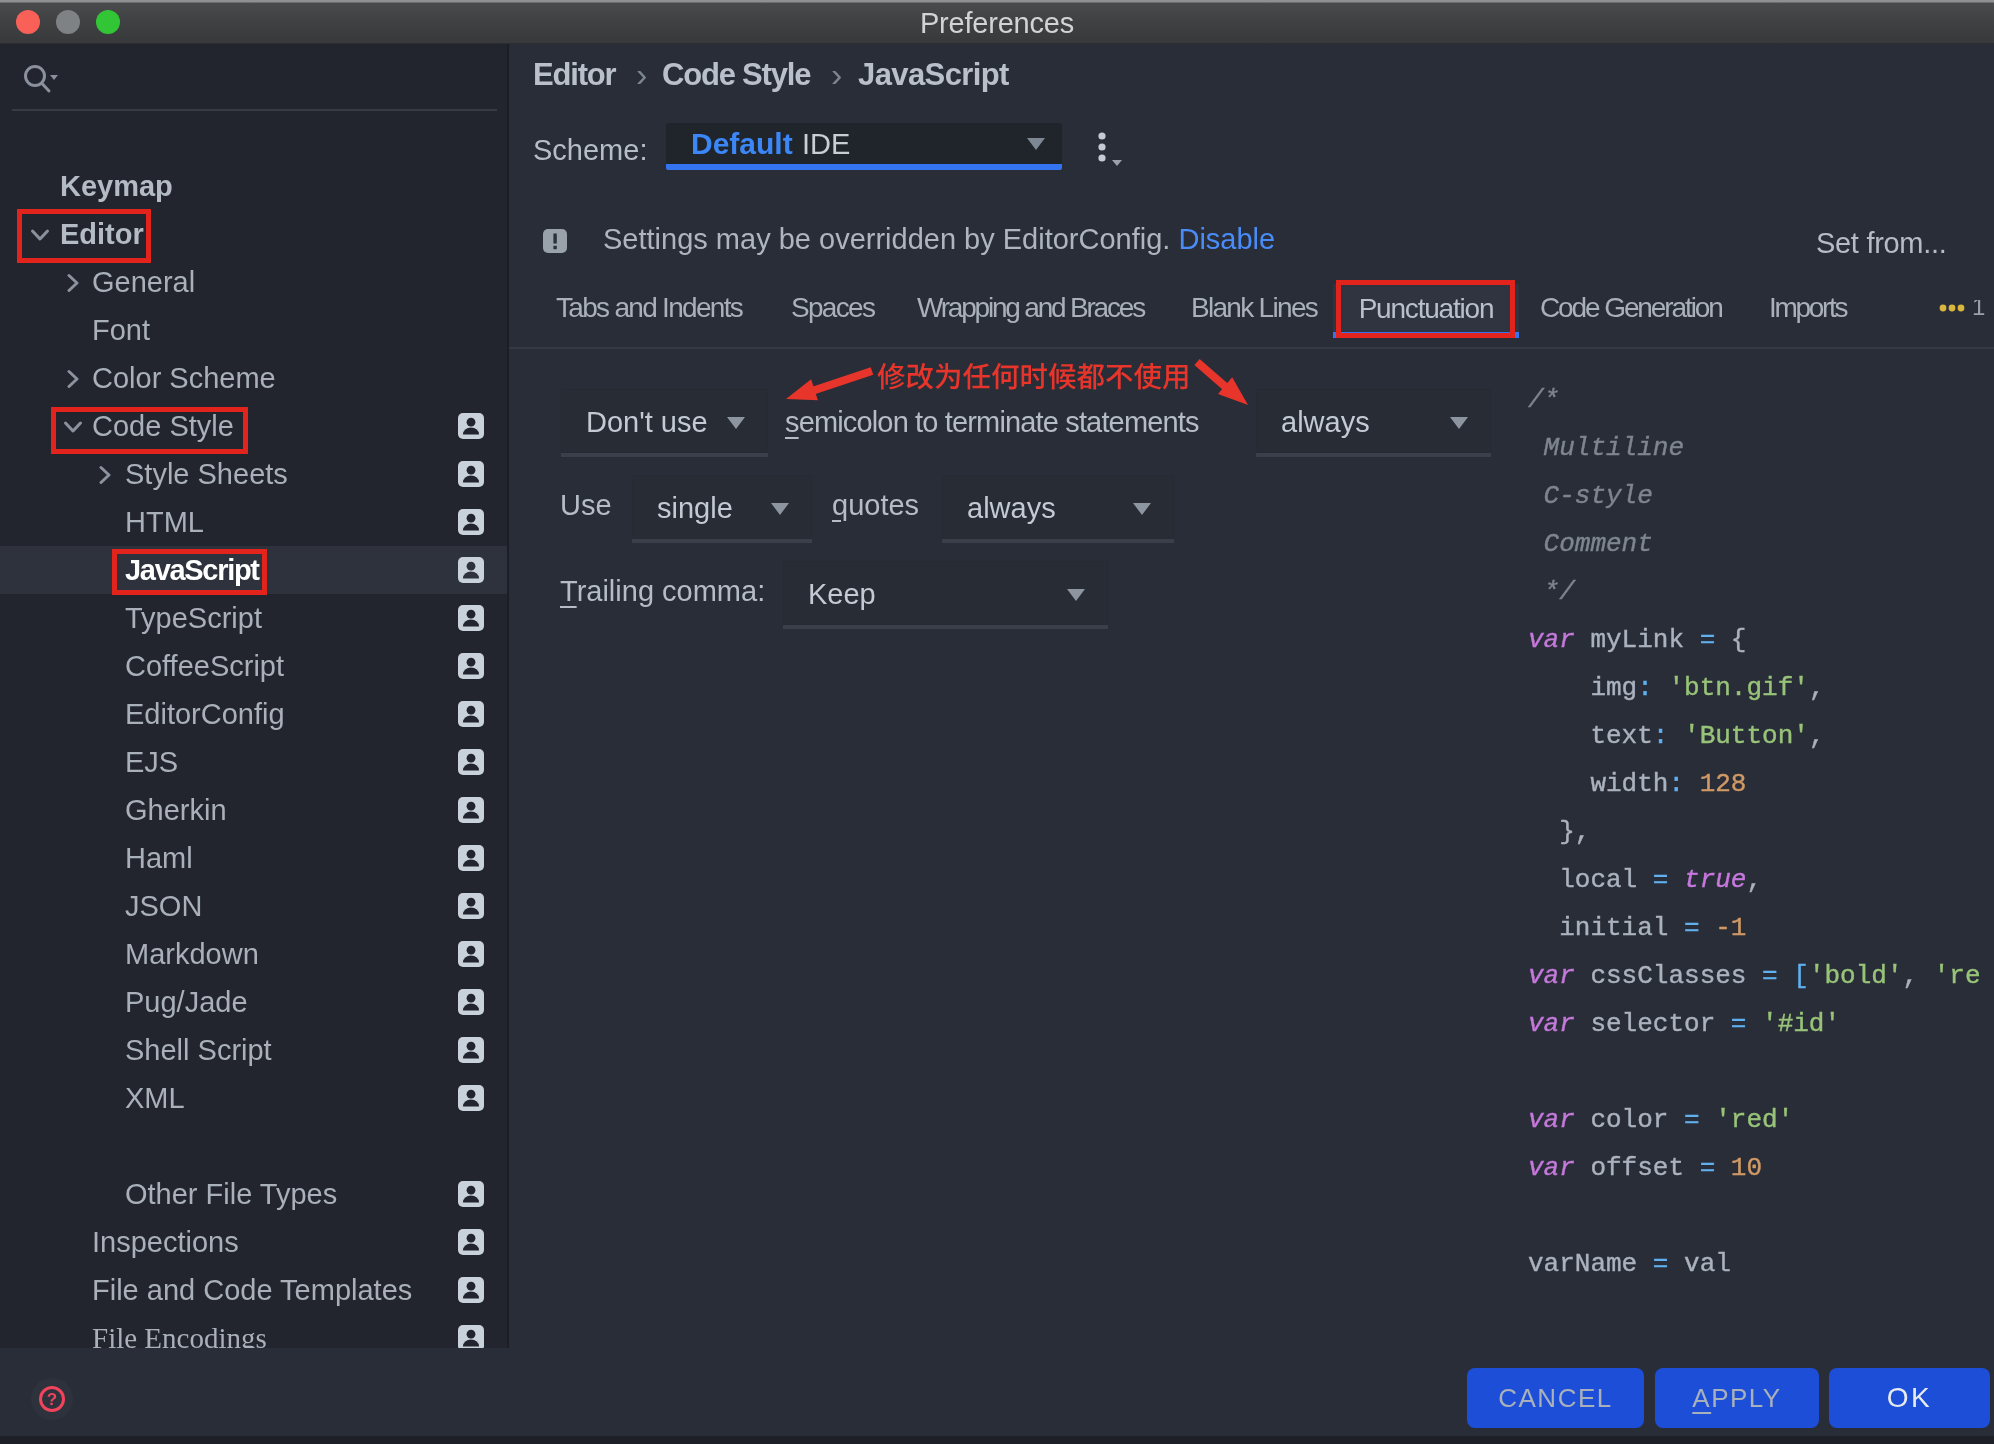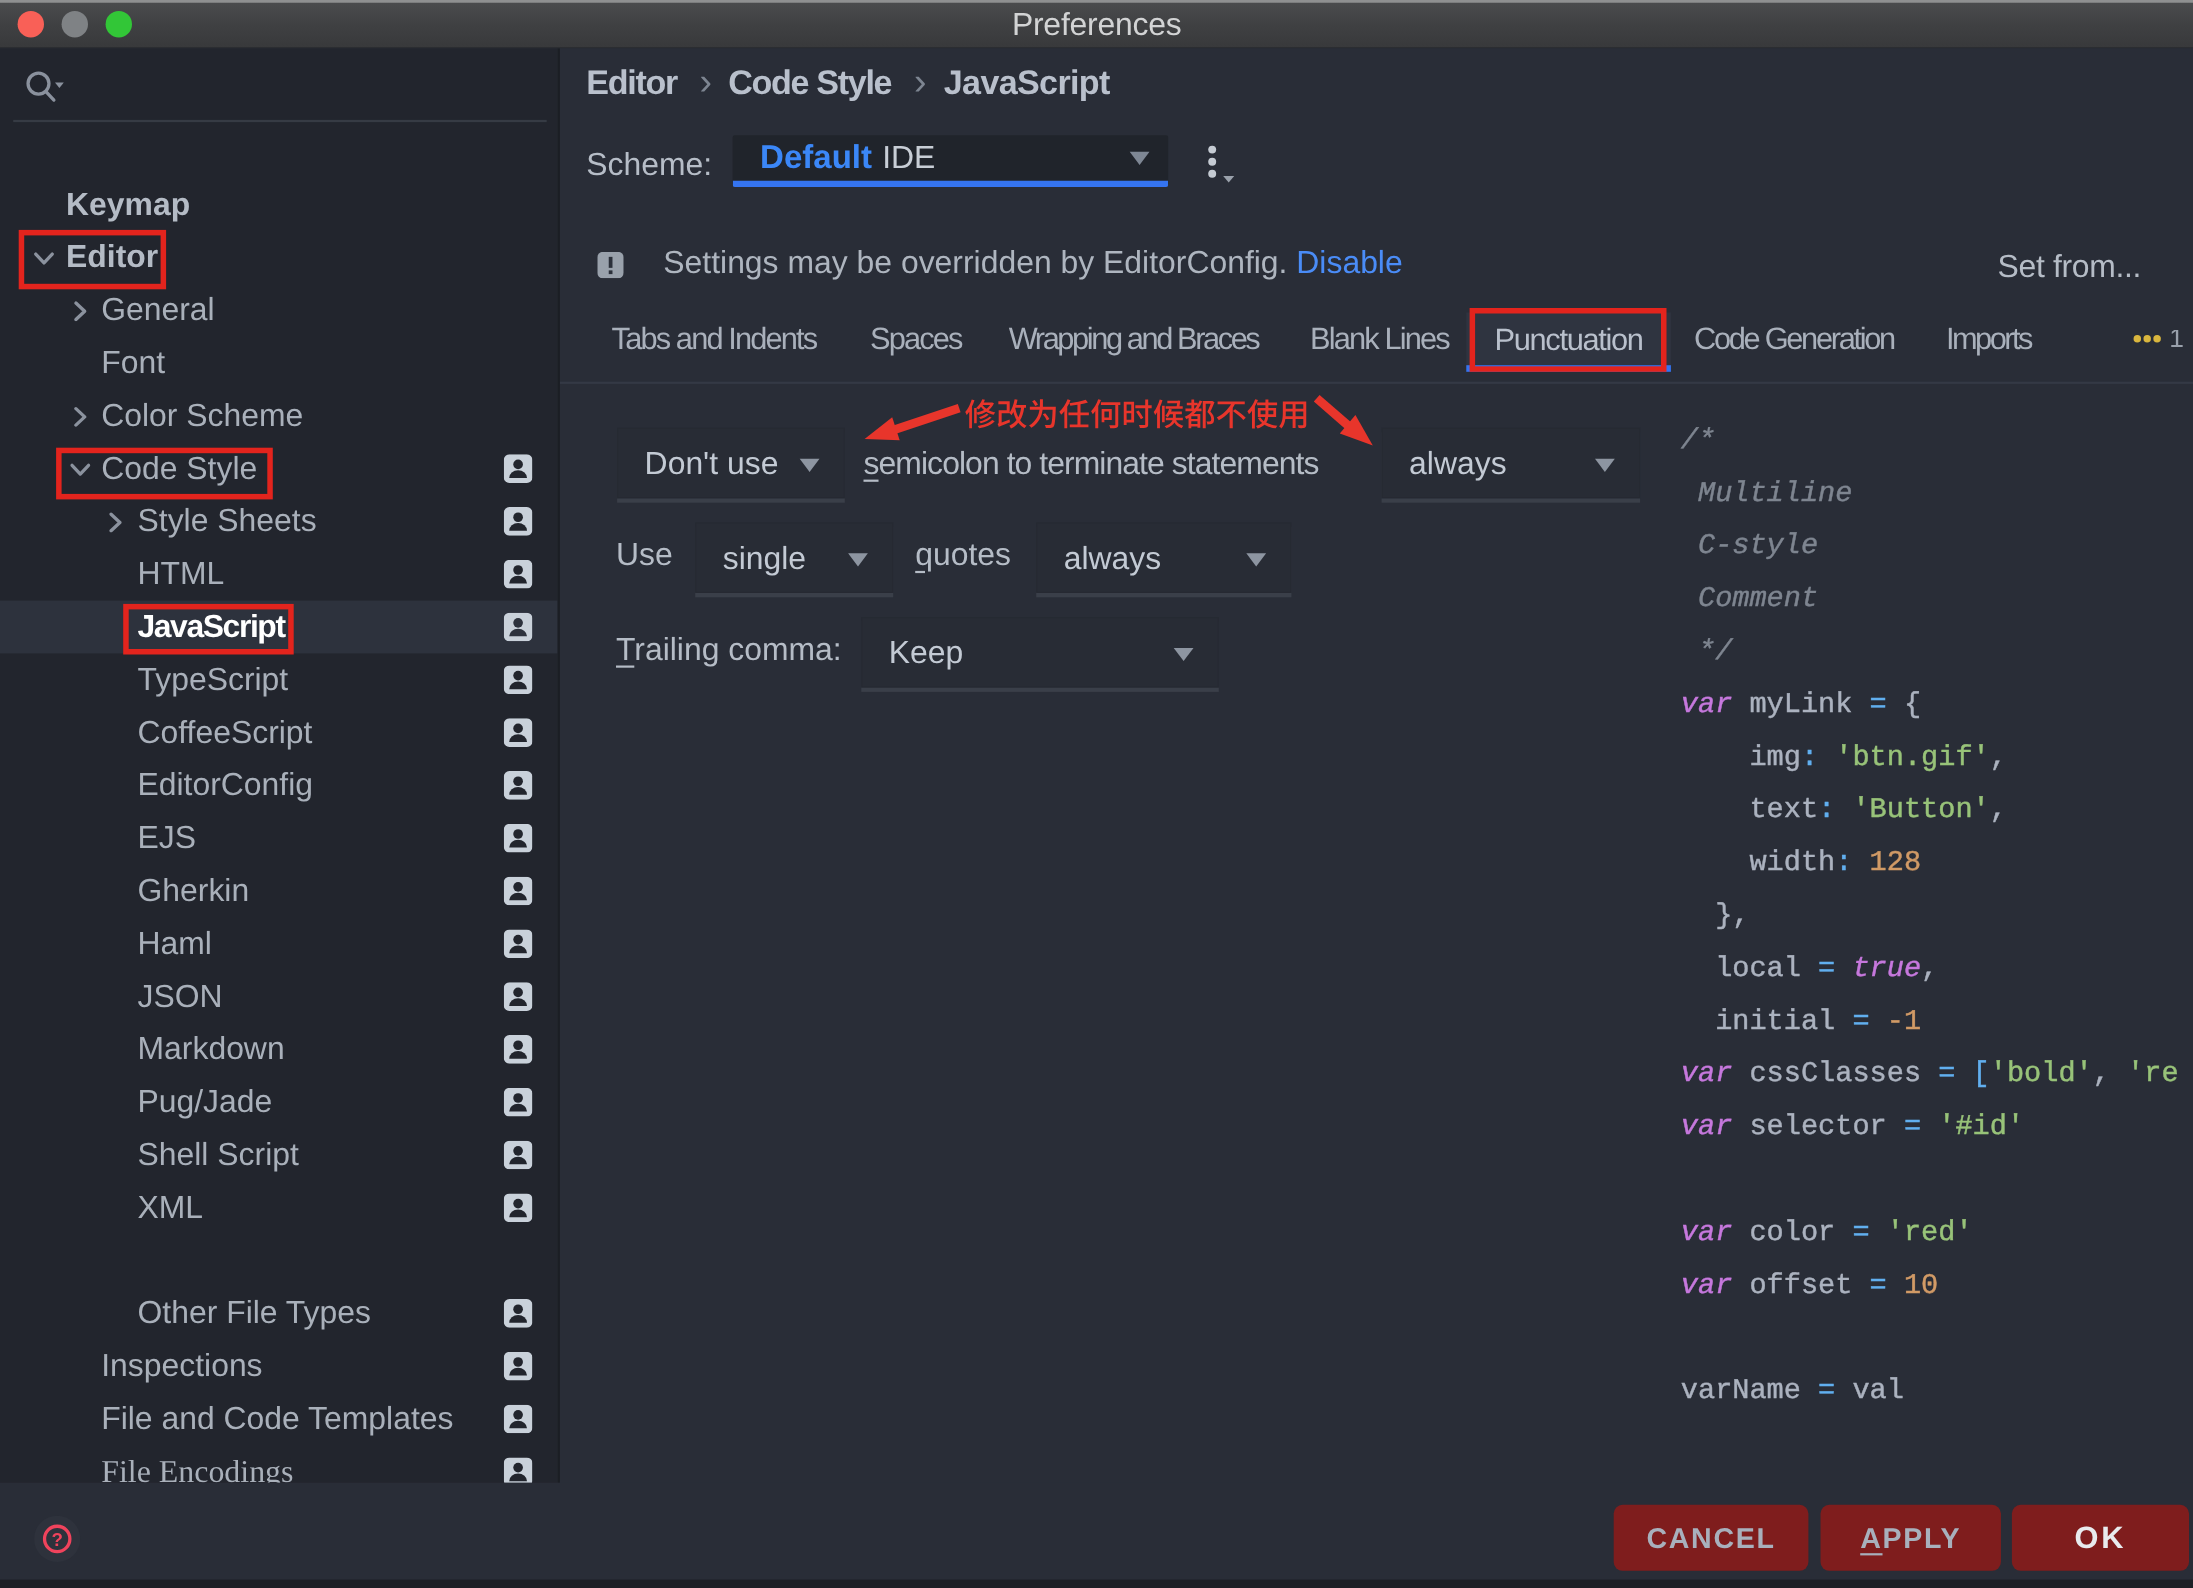--- a/index.html
+++ b/index.html
@@ -37,22 +37,22 @@
   .u { text-decoration:underline; text-underline-offset:5px; }
   
   .code { position:absolute; left:1528px; font-family:"Liberation Mono", monospace; font-size:26px;
     line-height:48px; white-space:pre; color:#abb2bf; -webkit-text-stroke:0.4px; }
   .cmt { color:#7e8590; font-style:italic; }
   .kw { color:#c678dd; font-style:italic; }
   .str { color:#98c379; }
   .num { color:#d19a66; }
   .op { color:#61afef; }
   
-  .btn { position:absolute; z-index:6; top:1368px; height:60px; background:#7f1d1d; border-radius:8px;
-    color:#a8b0bc; font-size:26px; font-weight:bold; text-align:center; line-height:60px; letter-spacing:1.5px; }
+  .btn { position:absolute; z-index:6; top:1368px; height:60px; background:#1d4ed8; border-radius:8px;
+    color:#a8b0bc; font-size:26px; font-weight:normal; text-align:center; line-height:60px; letter-spacing:1.5px; }
 </style>
 </head>
 <body>
 
   <div id="titlebar">
     <div class="title">Preferences</div>
     <div class="light" style="left:16px; background:#f96057;"></div>
     <div class="light" style="left:56px; background:#7f8285;"></div>
     <div class="light" style="left:96px; background:#32c637;"></div>
   </div>

